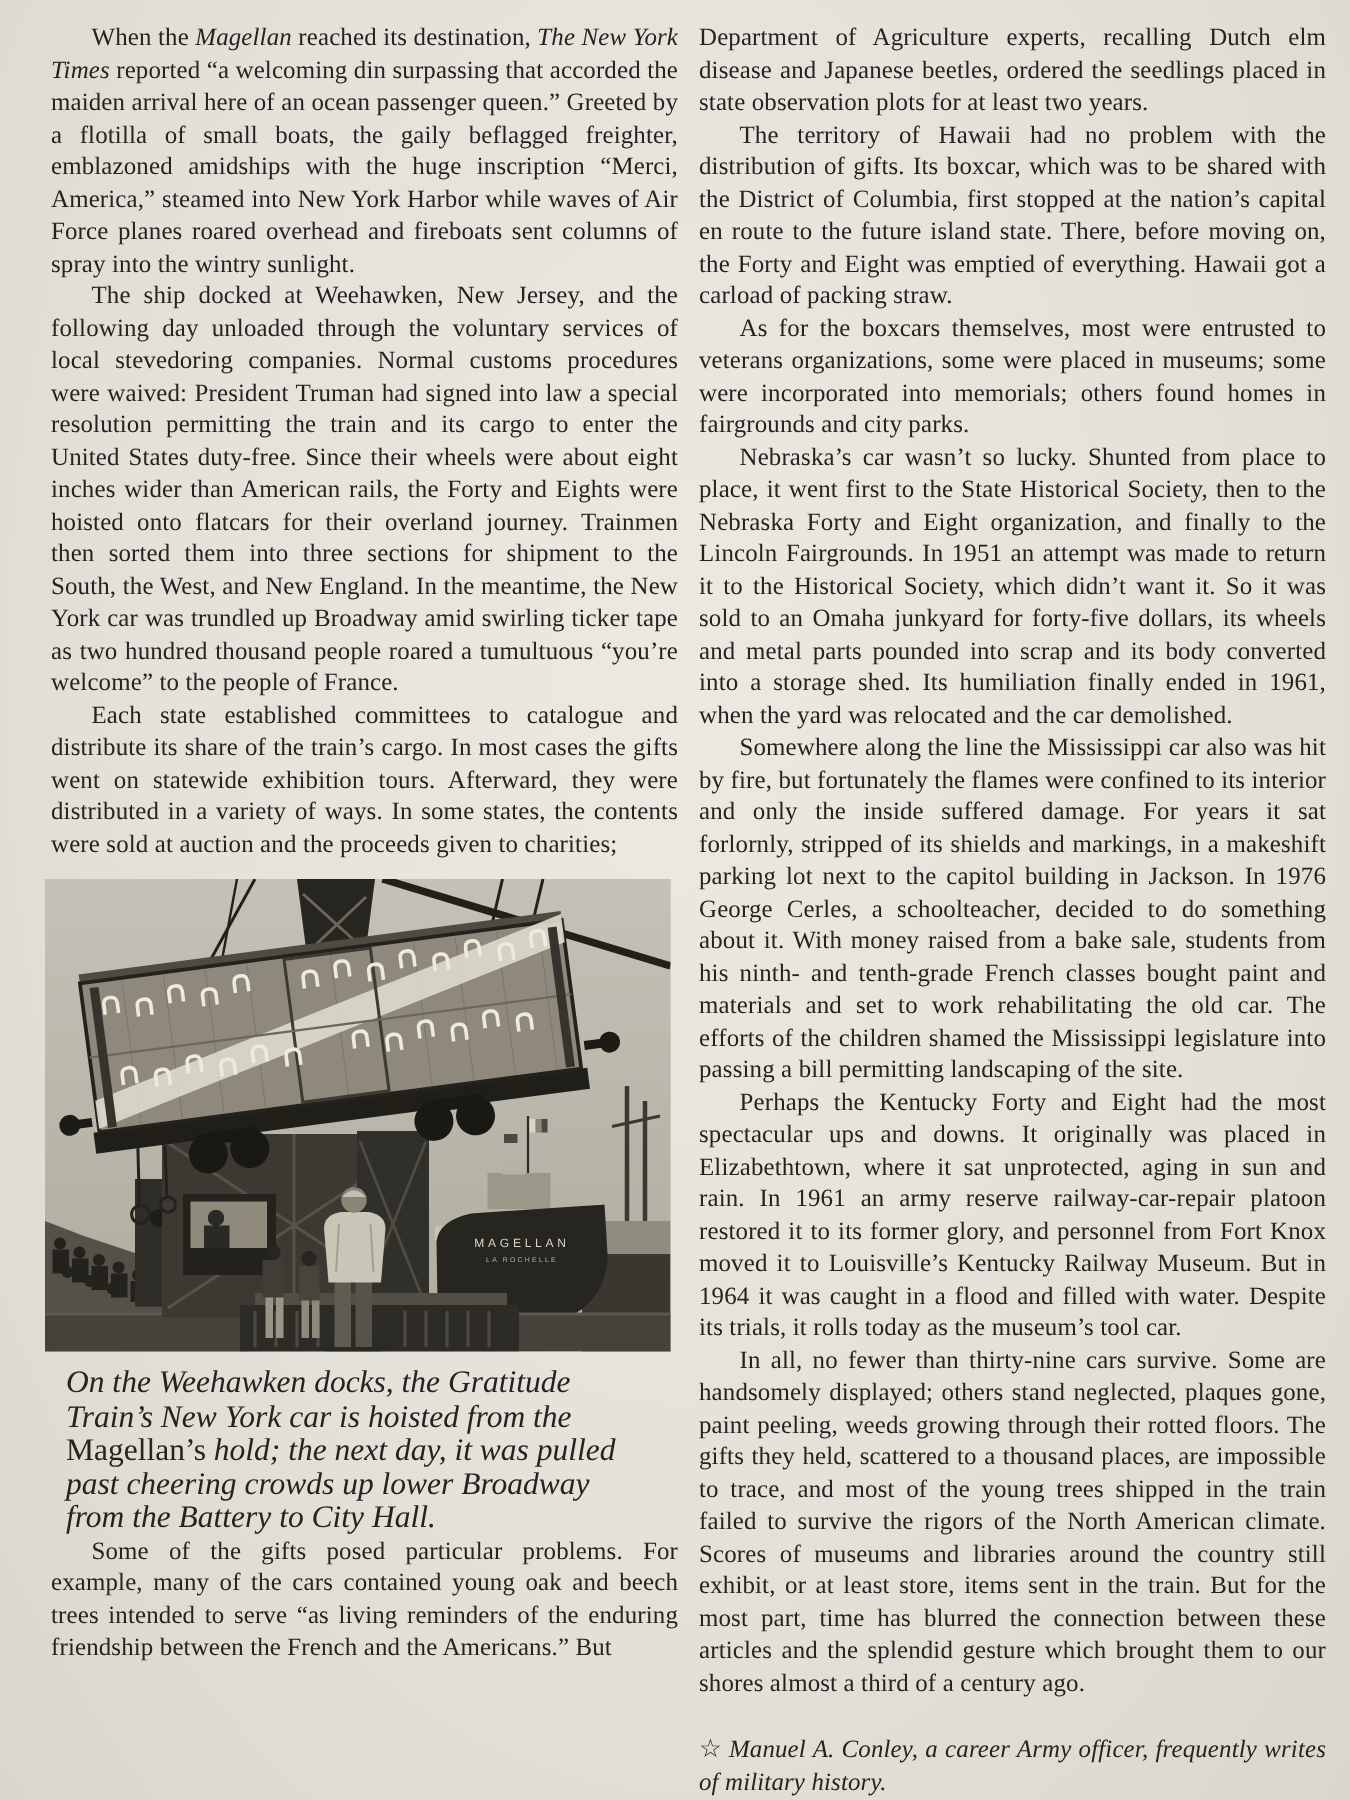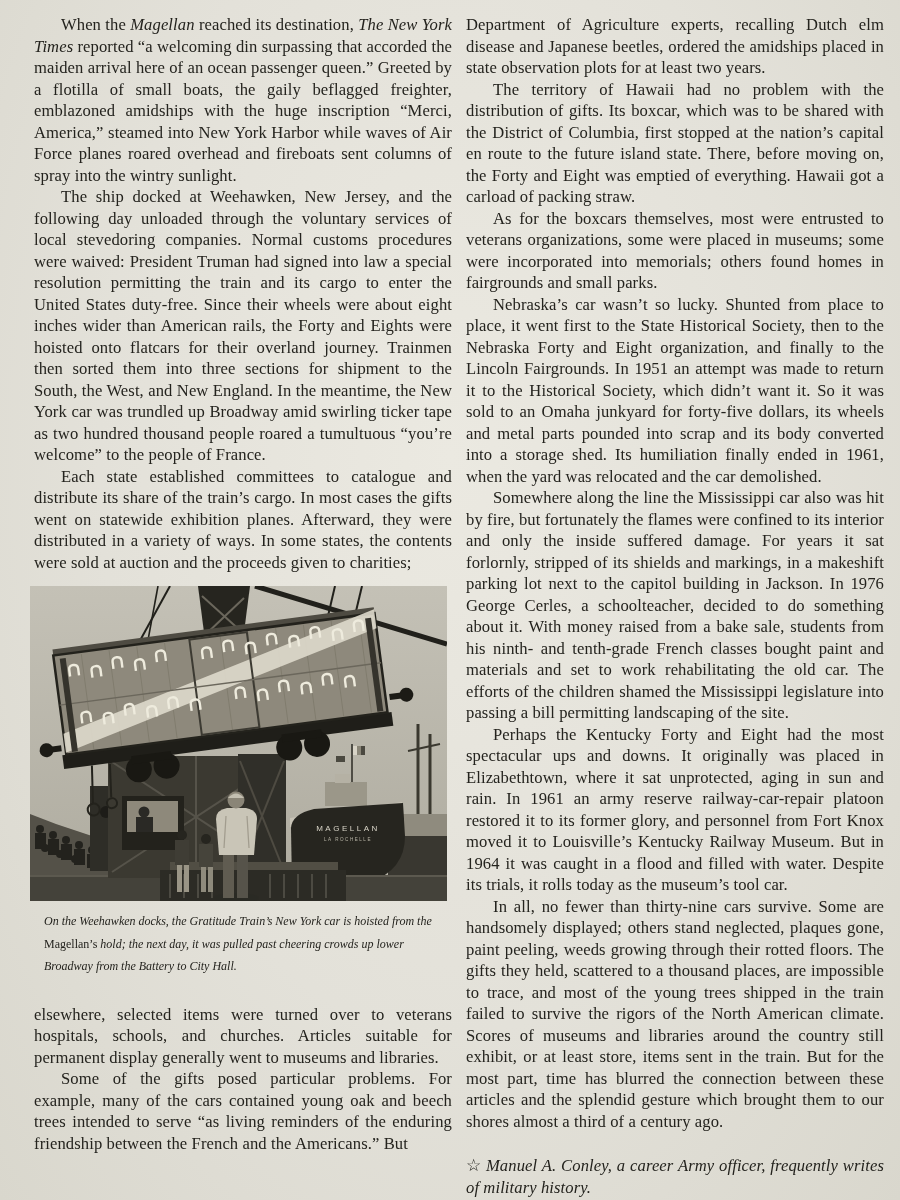--- a/index.html
+++ b/index.html
@@ -26,21 +26,21 @@
   .col p.no-indent{text-indent:0;}
   .it{font-style:italic;}
   .rm{font-style:normal;}
   figure{margin:13px 0 0 -4px;width:418px;}
   .photo-frame{
     width:417px;height:315px;
     box-shadow:inset 0 0 14px rgba(40,38,30,.25);
   }
   figcaption{
     font-style:italic;
-    font-size:12px;
+    font-size:21px;
     line-height:22.5px;
     margin:9px 0 0 14px;
     width:392px;
     text-align:left;
   }
   .after-photo{margin-top:26px !important;}
   .author-note{
     margin-top:23px !important;
     font-style:italic;
     text-indent:0 !important;
@@ -49,21 +49,21 @@
 </style>
 </head>
 <body>
 
 <div class="page">
   <div class="columns">
 
     <div class="col">
       <p><span>When the </span><span class="it">Magellan</span><span> reached its destination, </span><span class="it">The New York Times</span><span> reported “a welcoming din surpassing that accorded the maiden arrival here of an ocean passenger queen.” Greeted by a flotilla of small boats, the gaily beflagged freighter, emblazoned amidships with the huge inscription “Merci, America,” steamed into New York Harbor while waves of Air Force planes roared overhead and fireboats sent columns of spray into the wintry sunlight.</span></p>
       <p>The ship docked at Weehawken, New Jersey, and the following day unloaded through the voluntary services of local stevedoring companies. Normal customs procedures were waived: President Truman had signed into law a special resolution permitting the train and its cargo to enter the United States duty-free. Since their wheels were about eight inches wider than American rails, the Forty and Eights were hoisted onto flatcars for their overland journey. Trainmen then sorted them into three sections for shipment to the South, the West, and New England. In the meantime, the New York car was trundled up Broadway amid swirling ticker tape as two hundred thousand people roared a tumultuous “you’re welcome” to the people of France.</p>
-      <p>Each state established committees to catalogue and distribute its share of the train’s cargo. In most cases the gifts went on statewide exhibition planes. Afterward, they were distributed in a variety of ways. In some states, the contents were sold at auction and the proceeds given to charities;</p>
+      <p>Each state established committees to catalogue and distribute its share of the train’s cargo. In most cases the gifts went on statewide exhibition tours. Afterward, they were distributed in a variety of ways. In some states, the contents were sold at auction and the proceeds given to charities;</p>
 
       <figure>
         <div class="photo-frame">
           <svg width="417" height="315" viewBox="0 0 417 315" xmlns="http://www.w3.org/2000/svg">
             <defs>
               <linearGradient id="sky" x1="0" y1="0" x2="0" y2="1">
                 <stop offset="0" stop-color="#c4c1b6"></stop>
                 <stop offset="1" stop-color="#aeab9f"></stop>
               </linearGradient>
               <path id="loop" d="M0,11 V4 Q0,0 4.5,0 Q9,0 9,4 V11" fill="none" stroke="#eeebdd" stroke-width="2.4"></path>
@@ -253,28 +253,27 @@
               <line x1="196" y1="230" x2="194" y2="262" stroke="#a19c8e" stroke-width="1.2"></line>
               <line x1="217" y1="230" x2="219" y2="262" stroke="#a19c8e" stroke-width="1.2"></line>
               <circle cx="206" cy="214" r="8.5" fill="#8a8577"></circle>
               <path d="M198,212 Q206,203 214,212" fill="#c3bfb1"></path>
             </g>
           </svg>
         </div>
         <figcaption><span class="it">On the Weehawken docks, the Gratitude Train’s New York car is hoisted from the </span><span class="rm">Magellan’s</span><span class="it"> hold; the next day, it was pulled past cheering crowds up lower Broadway from the Battery to City Hall.</span></figcaption>
       </figure>
 
-      <p class="no-indent after-photo">elsewhere, selected items were turned over to veterans hospitals, schools, and churches. Articles suitable for permanent display generally went to museums and libraries.</p>
       <p>Some of the gifts posed particular problems. For example, many of the cars contained young oak and beech trees intended to serve “as living reminders of the enduring friendship between the French and the Americans.” But</p>
     </div>
 
     <div class="col">
-      <p class="no-indent">Department of Agriculture experts, recalling Dutch elm disease and Japanese beetles, ordered the amidships placed in state observation plots for at least two years.</p>
+      <p class="no-indent">Department of Agriculture experts, recalling Dutch elm disease and Japanese beetles, ordered the seedlings placed in state observation plots for at least two years.</p>
       <p>The territory of Hawaii had no problem with the distribution of gifts. Its boxcar, which was to be shared with the District of Columbia, first stopped at the nation’s capital en route to the future island state. There, before moving on, the Forty and Eight was emptied of everything. Hawaii got a carload of packing straw.</p>
-      <p>As for the boxcars themselves, most were entrusted to veterans organizations, some were placed in museums; some were incorporated into memorials; others found homes in fairgrounds and small parks.</p>
+      <p>As for the boxcars themselves, most were entrusted to veterans organizations, some were placed in museums; some were incorporated into memorials; others found homes in fairgrounds and city parks.</p>
       <p>Nebraska’s car wasn’t so lucky. Shunted from place to place, it went first to the State Historical Society, then to the Nebraska Forty and Eight organization, and finally to the Lincoln Fairgrounds. In 1951 an attempt was made to return it to the Historical Society, which didn’t want it. So it was sold to an Omaha junkyard for forty-five dollars, its wheels and metal parts pounded into scrap and its body converted into a storage shed. Its humiliation finally ended in 1961, when the yard was relocated and the car demolished.</p>
       <p>Somewhere along the line the Mississippi car also was hit by fire, but fortunately the flames were confined to its interior and only the inside suffered damage. For years it sat forlornly, stripped of its shields and markings, in a makeshift parking lot next to the capitol building in Jackson. In 1976 George Cerles, a schoolteacher, decided to do something about it. With money raised from a bake sale, students from his ninth- and tenth-grade French classes bought paint and materials and set to work rehabilitating the old car. The efforts of the children shamed the Mississippi legislature into passing a bill permitting landscaping of the site.</p>
       <p>Perhaps the Kentucky Forty and Eight had the most spectacular ups and downs. It originally was placed in Elizabethtown, where it sat unprotected, aging in sun and rain. In 1961 an army reserve railway-car-repair platoon restored it to its former glory, and personnel from Fort Knox moved it to Louisville’s Kentucky Railway Museum. But in 1964 it was caught in a flood and filled with water. Despite its trials, it rolls today as the museum’s tool car.</p>
       <p>In all, no fewer than thirty-nine cars survive. Some are handsomely displayed; others stand neglected, plaques gone, paint peeling, weeds growing through their rotted floors. The gifts they held, scattered to a thousand places, are impossible to trace, and most of the young trees shipped in the train failed to survive the rigors of the North American climate. Scores of museums and libraries around the country still exhibit, or at least store, items sent in the train. But for the most part, time has blurred the connection between these articles and the splendid gesture which brought them to our shores almost a third of a century ago.</p>
       <p class="author-note"><span class="star">☆</span><span>Manuel A. Conley, a career Army officer, frequently writes of military history.</span></p>
     </div>
 
   </div>
 </div>
 

